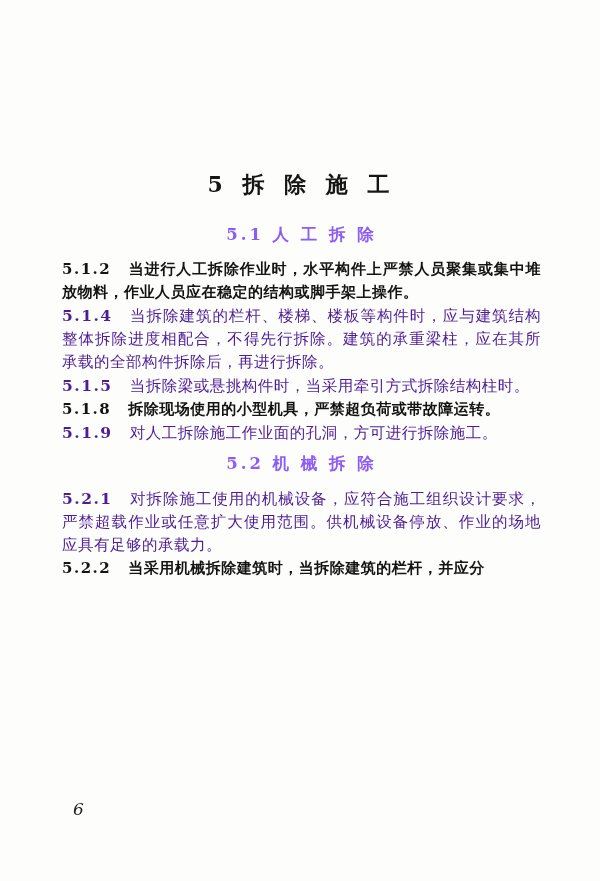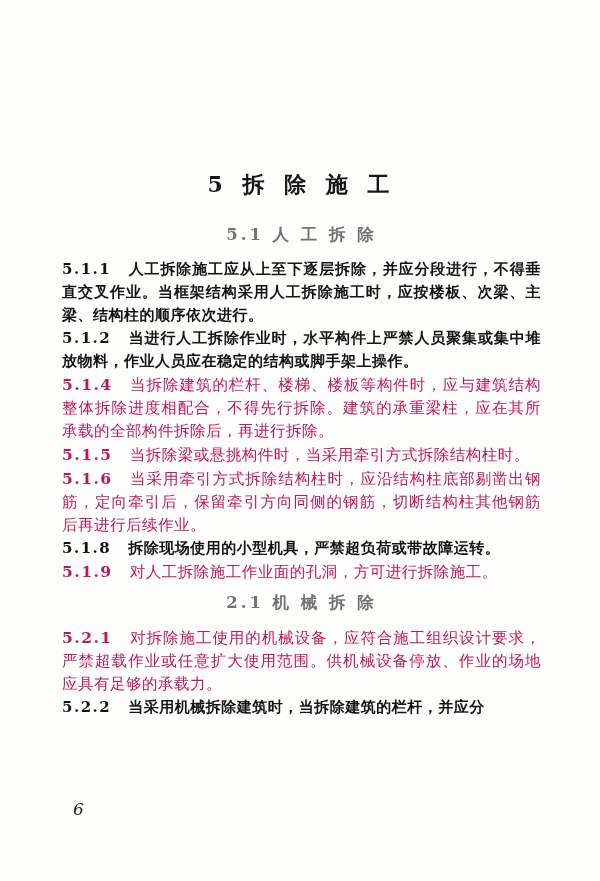--- a/index.html
+++ b/index.html
@@ -34,32 +34,32 @@
     color: #161616;
   }
   h2.sec-heading {
     margin: 8px 0 13px 0;
     text-align: center;
     font-family: "DejaVu Serif", serif;
     font-weight: 700;
     font-size: 16.5px;
     line-height: 21px;
     letter-spacing: 3px;
-    color: #737373;
+    color: #8b5cf6;
   }
   section { margin: 0; }
   p.clause {
     margin: 0;
     font-size: 15.5px;
     line-height: 23px;
     text-align: justify;
     text-justify: inter-ideograph;
     letter-spacing: 0.5px;
     font-family: "DejaVu Serif", serif;
-    color: #be185d;
+    color: #4c1d95;
   }
   p.clause.bold {
     font-family: "DejaVu Sans", sans-serif;
     font-weight: 700;
     font-size: 15px;
     color: #141414;
   }
   span.cnum {
     font-weight: 700;
     font-family: "DejaVu Serif", serif;
@@ -80,29 +80,27 @@
 </style>
 </head>
 <body>
 
 <div class="page">
   <div class="content">
     <h1 class="chapter-title">5  拆 除 施 工</h1>
     <div id="sections">
         <section>
           <h2 class="sec-heading">5.1  人 工 拆 除</h2>
-          <p class="clause bold"><span class="cnum">5.1.1</span><span>人工拆除施工应从上至下逐层拆除，并应分段进行，不得垂直交叉作业。当框架结构采用人工拆除施工时，应按楼板、次梁、主梁、结构柱的顺序依次进行。</span></p>
           <p class="clause bold"><span class="cnum">5.1.2</span><span>当进行人工拆除作业时，水平构件上严禁人员聚集或集中堆放物料，作业人员应在稳定的结构或脚手架上操作。</span></p>
           <p class="clause"><span class="cnum">5.1.4</span><span>当拆除建筑的栏杆、楼梯、楼板等构件时，应与建筑结构整体拆除进度相配合，不得先行拆除。建筑的承重梁柱，应在其所承载的全部构件拆除后，再进行拆除。</span></p>
           <p class="clause"><span class="cnum">5.1.5</span><span>当拆除梁或悬挑构件时，当采用牵引方式拆除结构柱时。</span></p>
-          <p class="clause"><span class="cnum">5.1.6</span><span>当采用牵引方式拆除结构柱时，应沿结构柱底部剔凿出钢筋，定向牵引后，保留牵引方向同侧的钢筋，切断结构柱其他钢筋后再进行后续作业。</span></p>
           <p class="clause bold"><span class="cnum">5.1.8</span><span>拆除现场使用的小型机具，严禁超负荷或带故障运转。</span></p>
           <p class="clause"><span class="cnum">5.1.9</span><span>对人工拆除施工作业面的孔洞，方可进行拆除施工。</span></p>
         </section>
         <section>
-          <h2 class="sec-heading">2.1  机 械 拆 除</h2>
+          <h2 class="sec-heading">5.2  机 械 拆 除</h2>
           <p class="clause"><span class="cnum">5.2.1</span><span>对拆除施工使用的机械设备，应符合施工组织设计要求，严禁超载作业或任意扩大使用范围。供机械设备停放、作业的场地应具有足够的承载力。</span></p>
           <p class="clause bold"><span class="cnum">5.2.2</span><span>当采用机械拆除建筑时，当拆除建筑的栏杆，并应分</span></p>
         </section>
       </div>
   </div>
   <div class="page-number">6</div>
 </div>
 
 </body></html>

